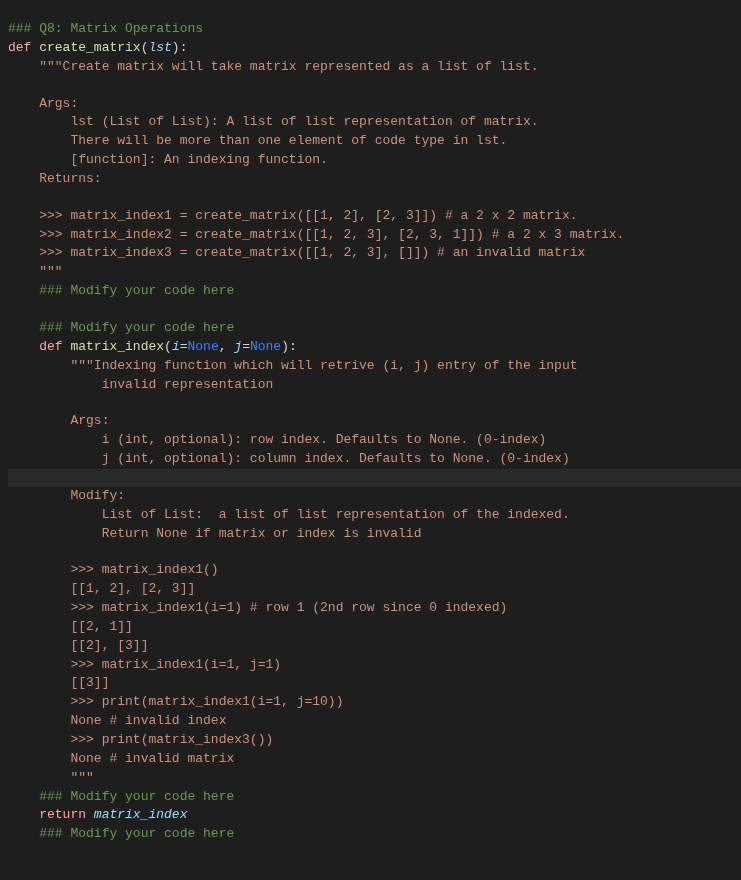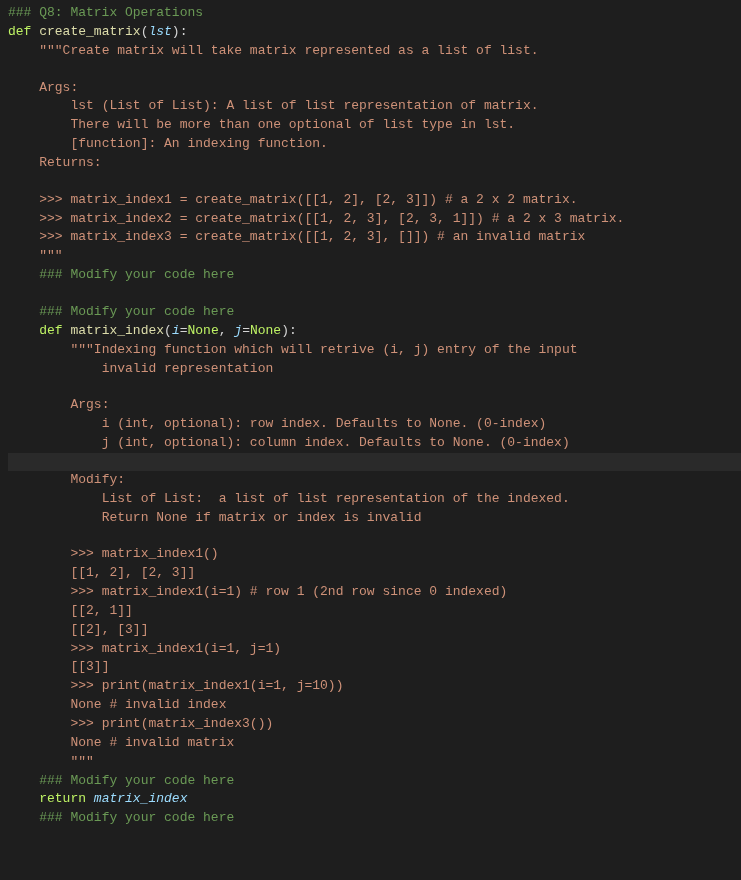--- a/index.html
+++ b/index.html
@@ -6,49 +6,49 @@
   body {
     background: #1e1e1e;
     font-family: Consolas, 'Courier New', monospace;
     font-size: 13px;
     line-height: 1.45;
     color: #d4d4d4;
     padding: 0;
     width: 741px;
   }
   .editor {
-    padding: 4px 0 4px 8px;
+    padding: 20px 0 4px 8px;
   }
   .line {
     white-space: pre;
     min-height: 18px;
   }
   .line.cursor-line {
     background: #2a2a2a;
   }
   .c-comment { color: #6a9955; }
-  .c-keyword { color: #bef264; }
+  .c-keyword { color: #fca5a5; }
   .c-funcdef { color: #dcdcaa; }
   .c-param { color: #9cdcfe; font-style: italic; }
   .c-string { color: #ce9178; }
-  .c-const { color: #bef264; }
+  .c-const { color: #3b82f6; }
   .c-default { color: #d4d4d4; }
   .c-op { color: #d4d4d4; }
 </style>
 </head>
 <body>
 
 <div class="editor" id="editor">
     <div class="line"><span class="c-default"></span><span class="c-comment">### Q8: Matrix Operations</span></div>
     <div class="line"><span class="c-default"></span><span class="c-keyword">def </span><span class="c-funcdef">create_matrix</span><span class="c-default">(</span><span class="c-param">lst</span><span class="c-default">):</span></div>
     <div class="line"><span class="c-default">    </span><span class="c-string">"""Create matrix will take matrix represented as a list of list.</span></div>
     <div class="line"><span class="c-default"></span></div>
     <div class="line"><span class="c-default">    </span><span class="c-string">Args:</span></div>
     <div class="line"><span class="c-default">        </span><span class="c-string">lst (List of List): A list of list representation of matrix.</span></div>
-    <div class="line"><span class="c-default">        </span><span class="c-string">There will be more than one optional of list type in lst.</span></div>
+    <div class="line"><span class="c-default">        </span><span class="c-string">There will be more than one element of code type in lst.</span></div>
     <div class="line"><span class="c-default">        </span><span class="c-string">[function]: An indexing function.</span></div>
     <div class="line"><span class="c-default">    </span><span class="c-string">Returns:</span></div>
     <div class="line"><span class="c-default"></span></div>
     <div class="line"><span class="c-default">    </span><span class="c-string">&gt;&gt;&gt; matrix_index1 = create_matrix([[1, 2], [2, 3]]) # a 2 x 2 matrix.</span></div>
     <div class="line"><span class="c-default">    </span><span class="c-string">&gt;&gt;&gt; matrix_index2 = create_matrix([[1, 2, 3], [2, 3, 1]]) # a 2 x 3 matrix.</span></div>
     <div class="line"><span class="c-default">    </span><span class="c-string">&gt;&gt;&gt; matrix_index3 = create_matrix([[1, 2, 3], []]) # an invalid matrix</span></div>
     <div class="line"><span class="c-default">    </span><span class="c-string">"""</span></div>
     <div class="line"><span class="c-default">    </span><span class="c-comment">### Modify your code here</span></div>
     <div class="line"><span class="c-default"></span></div>
     <div class="line"><span class="c-default">    </span><span class="c-comment">### Modify your code here</span></div>

